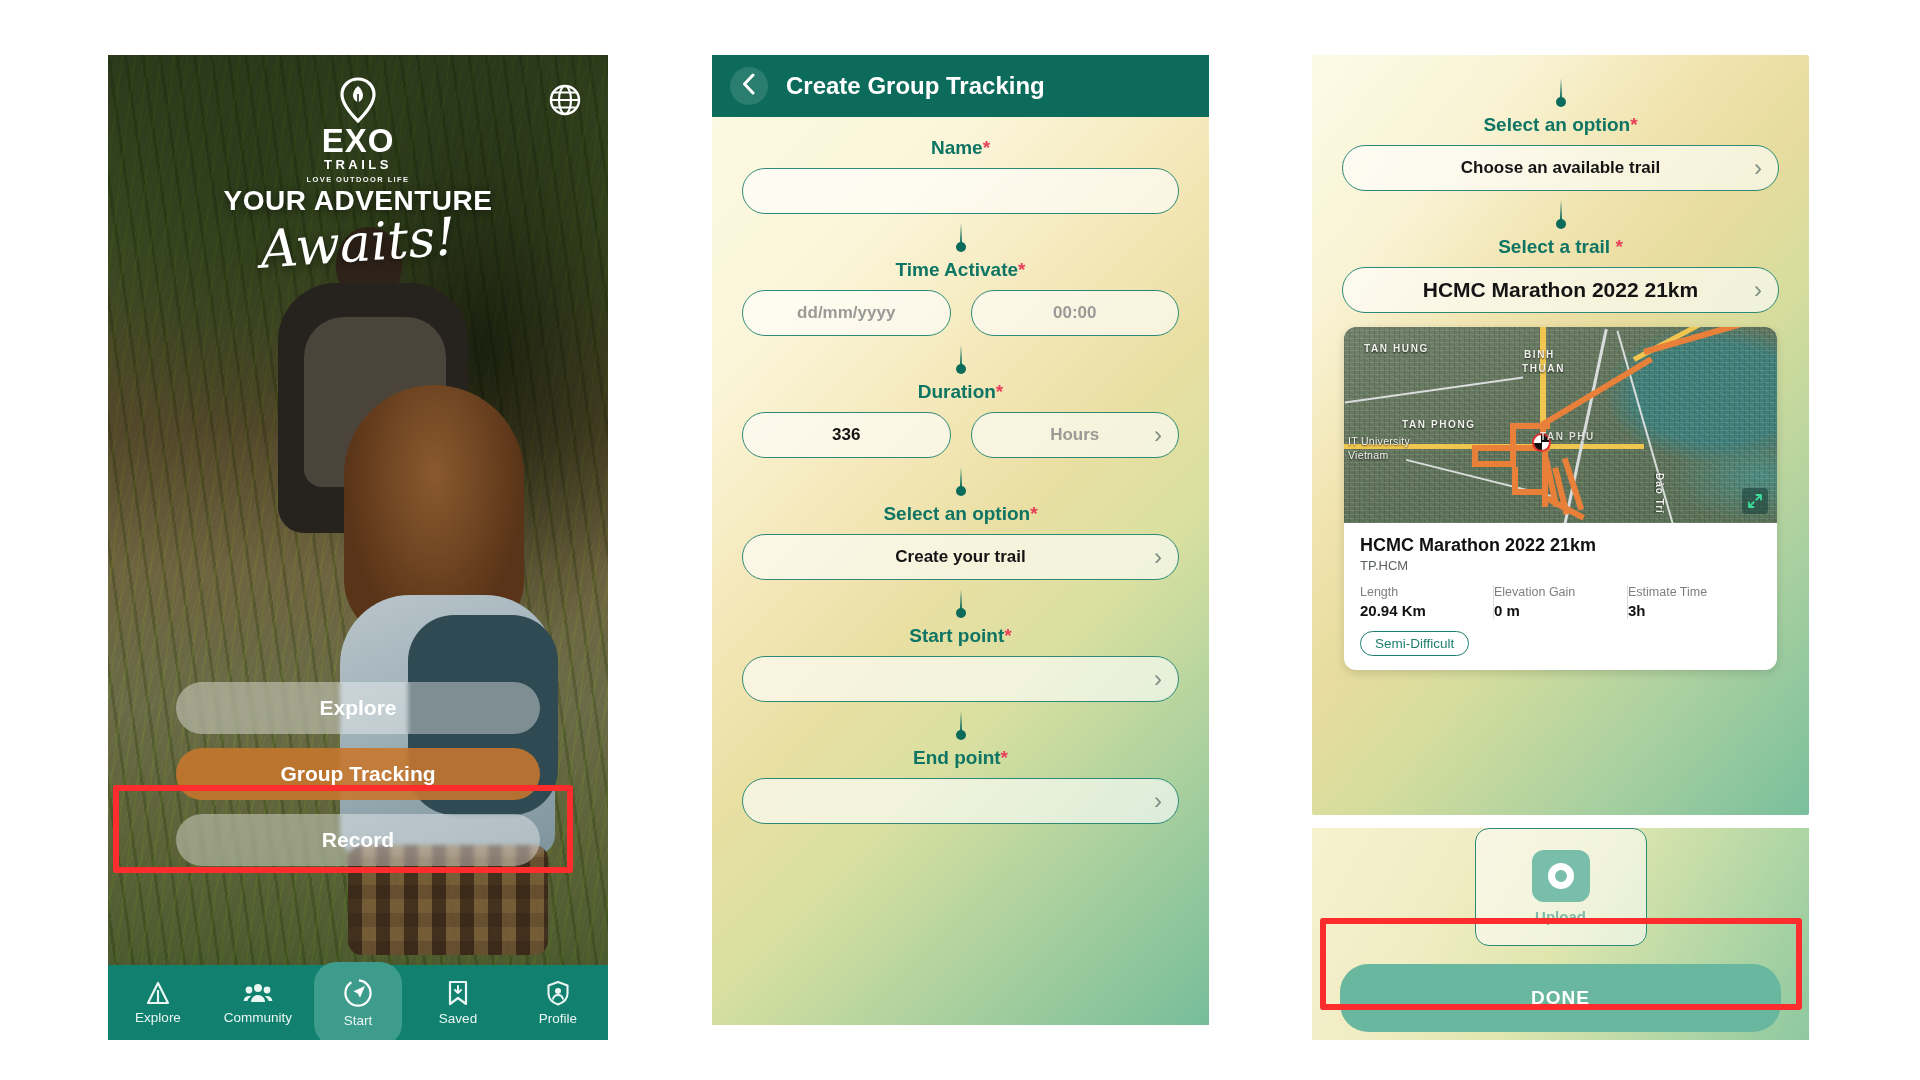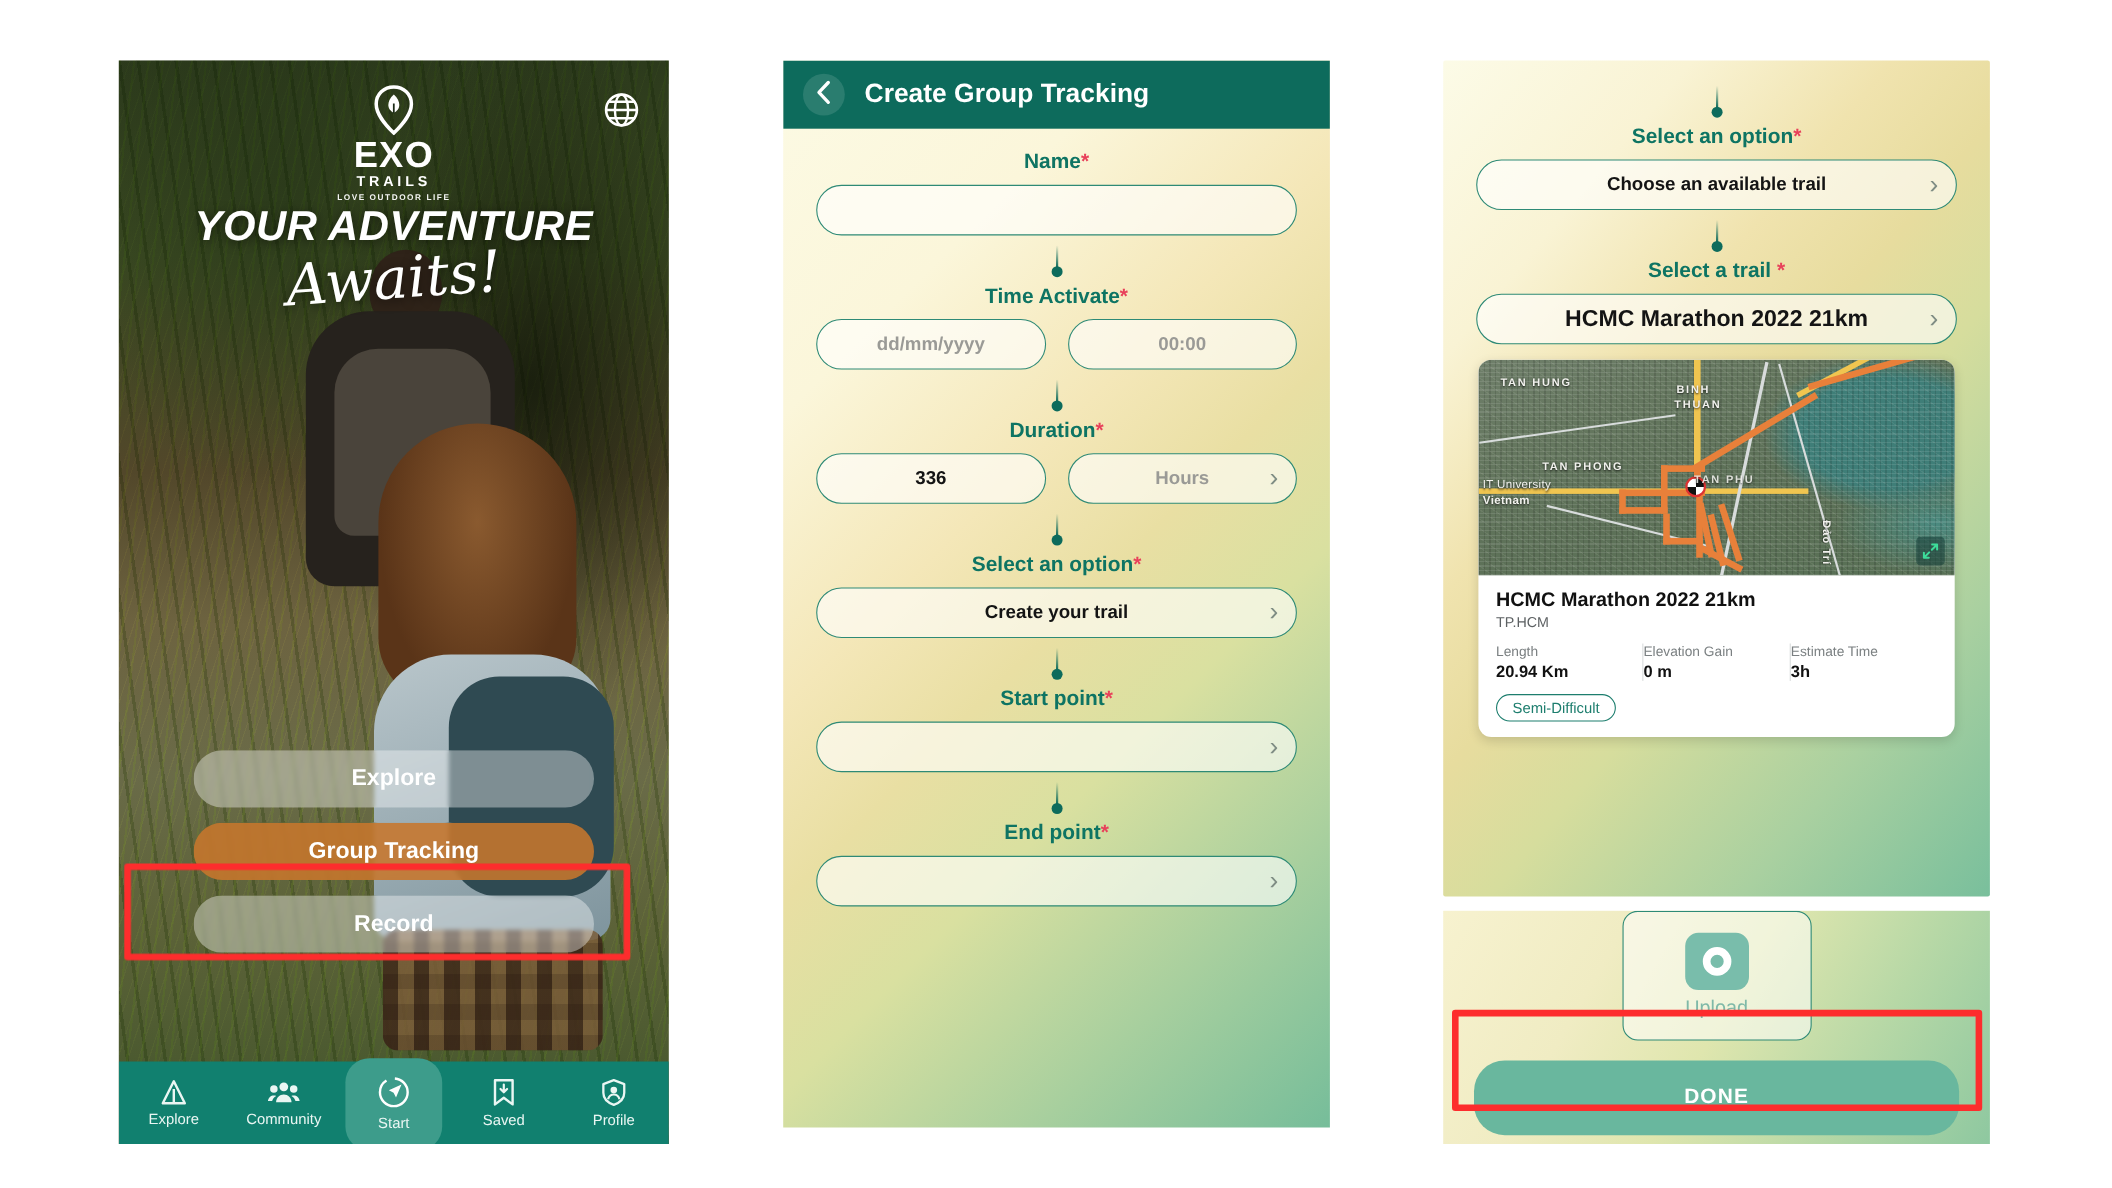--- a/index.html
+++ b/index.html
@@ -53,22 +53,22 @@
 
   .p1-logo { position:absolute; left:0; right:0; top:22px; text-align:center; color:#fff; }
   .logo-mark { width:44px; height:46px; margin:0 auto 2px; }
   .logo-exo { font-size:33px; font-weight:800; letter-spacing:1px; line-height:.95; }
   .logo-trails { font-size:13px; font-weight:700; letter-spacing:3.5px; margin-top:1px; }
   .logo-tag { font-size:7.5px; font-weight:700; letter-spacing:1.4px; margin-top:3px; opacity:.95; }
 
   .globe-btn { position:absolute; right:24px; top:26px; width:38px; height:38px; cursor:pointer; }
 
   .p1-head { position:absolute; left:0; right:0; top:130px; text-align:center; }
-  .p1-head h1 { color:#fff; font-size:38px; font-weight:800; letter-spacing:.5px;
-                text-shadow:0 2px 10px rgba(0,0,0,.55);font-style:italic; }
+  .p1-head h1 { color:#fff; font-size:28px; font-weight:800; letter-spacing:.5px;
+                text-shadow:0 2px 10px rgba(0,0,0,.55); }
   .p1-head .script { color:#fff; font-family:"DejaVu Serif", serif; font-style:italic;
                 font-size:52px; font-weight:400; margin-top:-4px;
                 text-shadow:0 2px 10px rgba(0,0,0,.55); transform:rotate(-4deg); display:inline-block; }
 
   .p1-actions { position:absolute; left:68px; right:68px; bottom:160px; }
   .pill-btn { display:flex; align-items:center; justify-content:center;
               height:52px; border-radius:28px; margin-bottom:14px;
               font-size:21px; font-weight:600; color:#fff; cursor:pointer;
               backdrop-filter: blur(2px); }
   .pill-ghost { background: rgba(255,255,255,.38); }
@@ -172,21 +172,21 @@
   .badge { display:inline-block; margin-top:12px; padding:4px 14px; border-radius:14px;
            border:1.4px solid #1d7e6e; color:#1d7e6e; font-size:13.5px; }
 
   .upload-box { width:172px; height:118px; margin:0 auto; border:1.4px solid #2e8a76;
      border-radius:14px; background:rgba(255,255,255,.55);
      display:flex; flex-direction:column; align-items:center; justify-content:center;
      gap:6px; cursor:pointer; }
   .upload-ico { width:58px; height:52px; border-radius:12px; background:#79bdab;
      display:flex; align-items:center; justify-content:center; }
   .upload-ico .ring { width:26px; height:26px; border-radius:50%; border:7px solid #fff; }
-  .upload-txt { color:#7fb9a8; font-size:18px; font-weight:400; }
+  .upload-txt { color:#7fb9a8; font-size:15px; font-weight:700; }
 
   .done-wrap { padding:18px 28px 0; }
   .done-btn { height:68px; border-radius:28px; background:#69b79e;
      display:flex; align-items:center; justify-content:center;
      color:#fff; font-size:19px; font-weight:700; letter-spacing:1px; cursor:pointer; }
   .hl-p3 { left:1320px; top:918px; width:482px; height:92px; }
 </style>
 </head>
 <body>
 
@@ -409,21 +409,21 @@
           <div class="track" style="left:196px;top:96px;width:130px;height:6px;transform:rotate(-31deg);transform-origin:left center;"></div>
           <div class="track" style="left:300px;top:22px;width:170px;height:6px;transform:rotate(-16deg);transform-origin:left center;"></div>
 
           <div class="flagmark" style="left:188px;top:106px;"></div>
 
           <div class="map-lbl" style="left:20px;top:16px;">TAN HUNG</div>
           <div class="map-lbl" style="left:180px;top:22px;">BINH</div>
           <div class="map-lbl" style="left:178px;top:36px;">THUAN</div>
           <div class="map-lbl" style="left:58px;top:92px;">TAN PHONG</div>
           <div class="map-lbl sm" style="left:4px;top:108px;">IT University</div>
-          <div class="map-lbl sm" style="left:4px;top:122px;font-weight:bold;">Vietnam</div>
+          <div class="map-lbl sm" style="left:4px;top:122px;">Vietnam</div>
           <div class="map-lbl" style="left:196px;top:104px;opacity:.85;">TAN PHU</div>
           <div class="map-lbl vert" style="left:310px;top:146px;">Đảo Trí</div>
 
           <div class="expand-btn">
             <svg width="16" height="16" viewBox="0 0 16 16" aria-hidden="true">
               <path d="M9.5 2h4.5v4.5M14 2 9.2 6.8M6.5 14H2V9.5M2 14l4.8-4.8" fill="none" stroke="#3ddc9a" stroke-width="1.8" stroke-linecap="round" stroke-linejoin="round"></path>
             </svg>
           </div>
         </div>
 

